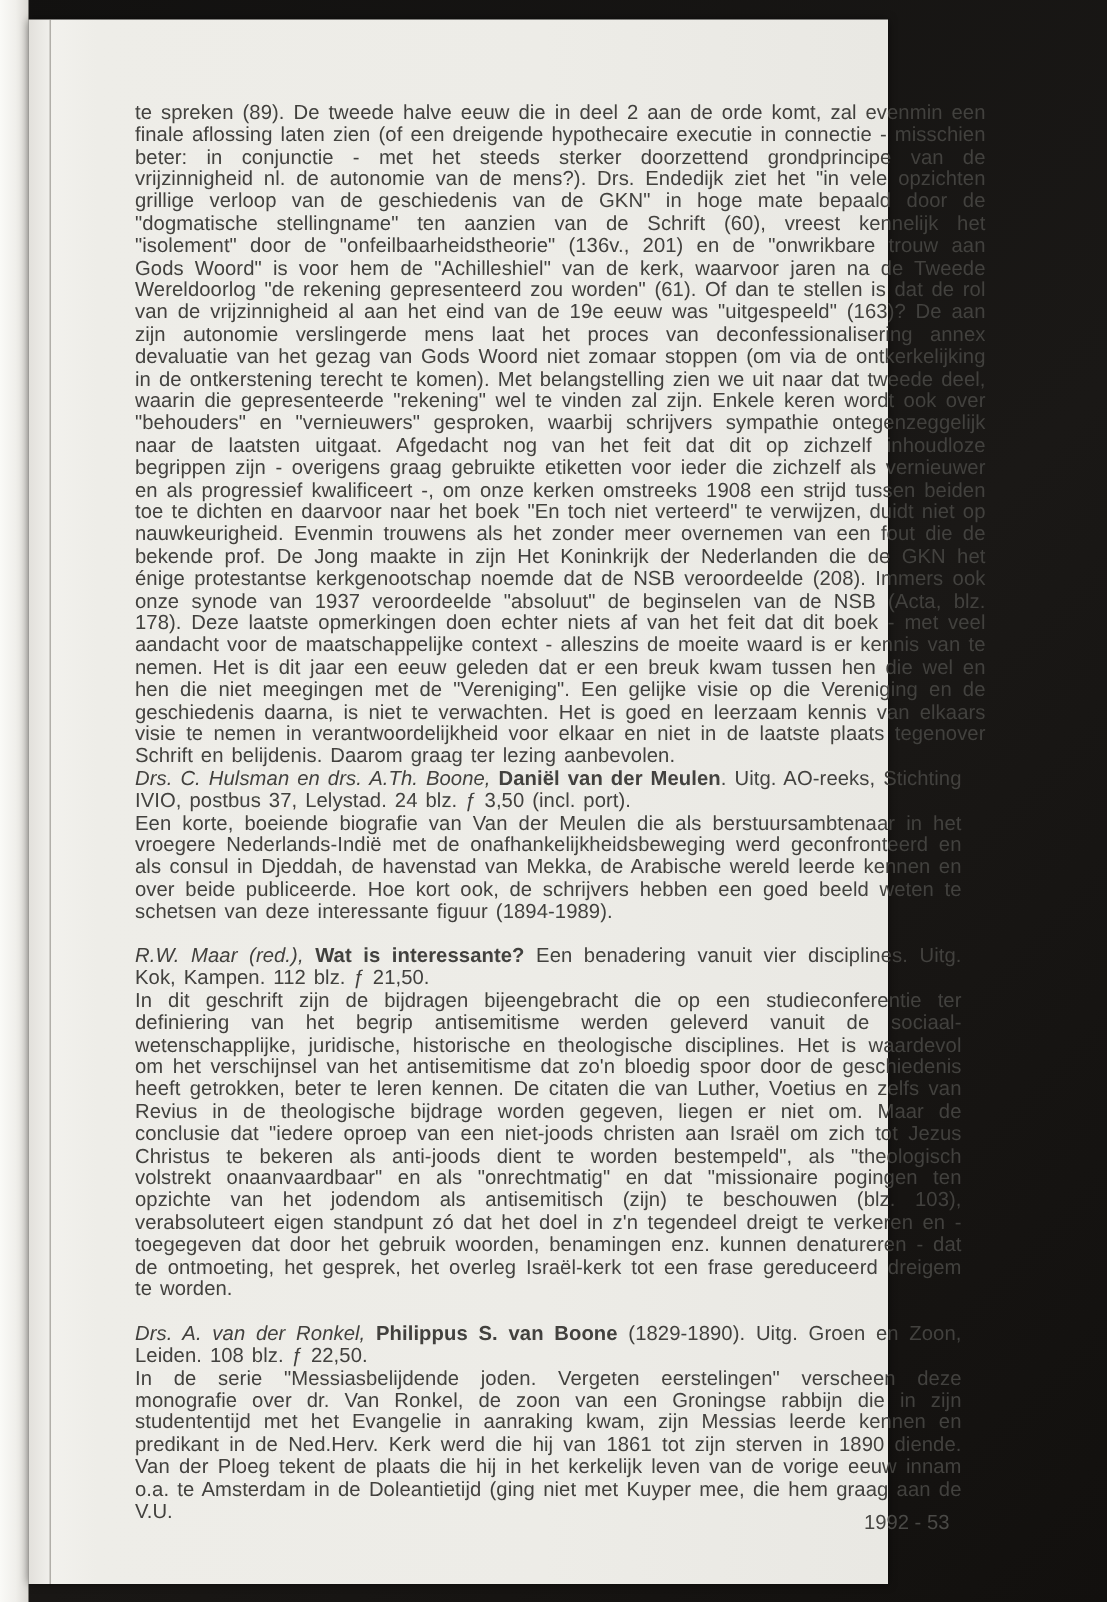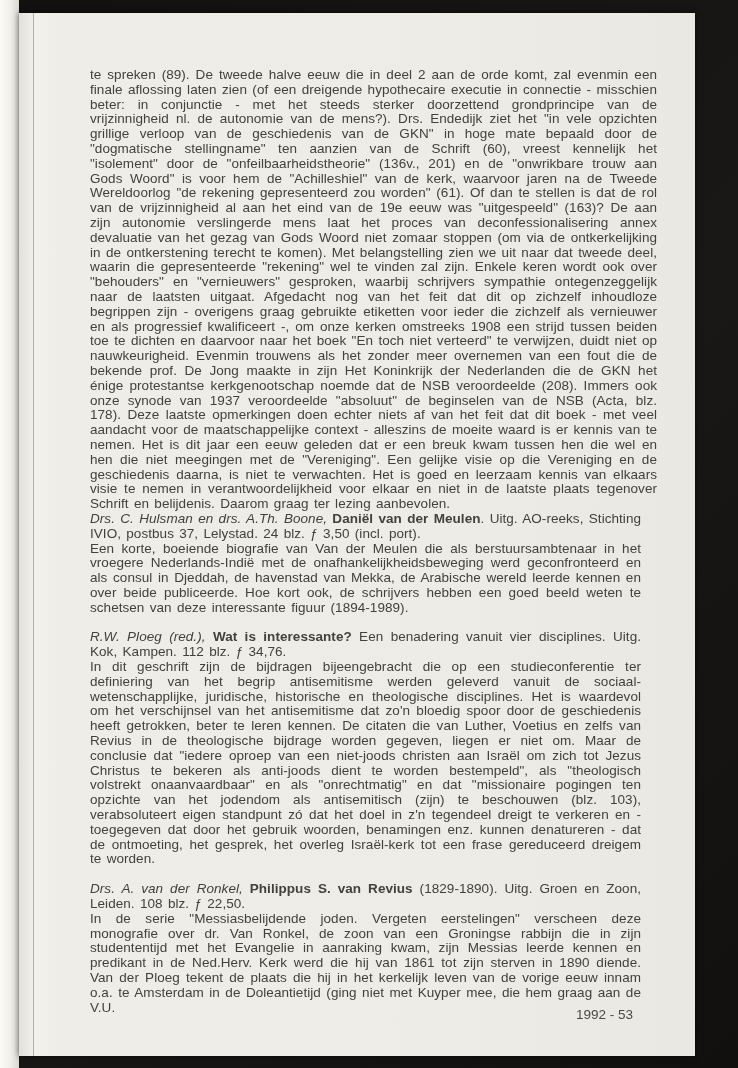--- a/index.html
+++ b/index.html
@@ -16,21 +16,21 @@
   }
   .facing-edge {
     position: absolute;
     left: 0; top: 0;
     width: 19px; height: 1068px;
     background: linear-gradient(90deg, #fafaf7 0%, #f0efeb 55%, #dad8d3 100%);
   }
   .page {
     position: absolute;
     left: 19px; top: 13px;
-    width: 676px; height: 1043px;
+    width: 573px; height: 1043px;
     background: linear-gradient(90deg, #e2e0db 0px, #f2f1ed 16px, #eeede8 45px, #edece7 60%, #e9e8e3 100%);
     box-shadow: 0 0 6px rgba(0,0,0,0.6);
   }
   .crease {
     position: absolute;
     left: 14px; top: 0;
     width: 1px; height: 100%;
     background: rgba(125, 122, 115, 0.55);
   }
   .text-block {
@@ -72,26 +72,26 @@
   <div class="text-block">
 
     <p class="intro">te spreken (89). De tweede halve eeuw die in deel 2 aan de orde komt, zal evenmin een finale aflossing laten zien (of een dreigende hypothecaire executie in connectie - misschien beter: in conjunctie - met het steeds sterker doorzettend grondprincipe van de vrijzinnigheid nl. de autonomie van de mens?). Drs. Endedijk ziet het "in vele opzichten grillige verloop van de geschiedenis van de GKN" in hoge mate bepaald door de "dogmatische stellingname" ten aanzien van de Schrift (60), vreest kennelijk het "isolement" door de "onfeilbaarheidstheorie" (136v., 201) en de "onwrikbare trouw aan Gods Woord" is voor hem de "Achilleshiel" van de kerk, waarvoor jaren na de Tweede Wereldoorlog "de rekening gepresenteerd zou worden" (61). Of dan te stellen is dat de rol van de vrijzinnigheid al aan het eind van de 19e eeuw was "uitgespeeld" (163)? De aan zijn autonomie verslingerde mens laat het proces van deconfessionalisering annex devaluatie van het gezag van Gods Woord niet zomaar stoppen (om via de ontkerkelijking in de ontkerstening terecht te komen). Met belangstelling zien we uit naar dat tweede deel, waarin die gepresenteerde "rekening" wel te vinden zal zijn. Enkele keren wordt ook over "behouders" en "vernieuwers" gesproken, waarbij schrijvers sympathie ontegenzeggelijk naar de laatsten uitgaat. Afgedacht nog van het feit dat dit op zichzelf inhoudloze begrippen zijn - overigens graag gebruikte etiketten voor ieder die zichzelf als vernieuwer en als progressief kwalificeert -, om onze kerken omstreeks 1908 een strijd tussen beiden toe te dichten en daarvoor naar het boek "En toch niet verteerd" te verwijzen, duidt niet op nauwkeurigheid. Evenmin trouwens als het zonder meer overnemen van een fout die de bekende prof. De Jong maakte in zijn Het Koninkrijk der Nederlanden die de GKN het énige protestantse kerkgenootschap noemde dat de NSB veroordeelde (208). Immers ook onze synode van 1937 veroordeelde "absoluut" de beginselen van de NSB (Acta, blz. 178). Deze laatste opmerkingen doen echter niets af van het feit dat dit boek - met veel aandacht voor de maatschappelijke context - alleszins de moeite waard is er kennis van te nemen. Het is dit jaar een eeuw geleden dat er een breuk kwam tussen hen die wel en hen die niet meegingen met de "Vereniging". Een gelijke visie op die Vereniging en de geschiedenis daarna, is niet te verwachten. Het is goed en leerzaam kennis van elkaars visie te nemen in verantwoordelijkheid voor elkaar en niet in de laatste plaats tegenover Schrift en belijdenis. Daarom graag ter lezing aanbevolen.</p>
 
     <div class="entry">
       <p><span class="authors">Drs. C. Hulsman en drs. A.Th. Boone, </span><span class="booktitle">Daniël van der Meulen</span><span>. Uitg. AO-reeks, Stichting IVIO, postbus 37, Lelystad. 24 blz. ƒ 3,50 (incl. port).</span></p>
       <p>Een korte, boeiende biografie van Van der Meulen die als berstuursambtenaar in het vroegere Nederlands-Indië met de onafhankelijkheidsbeweging werd geconfronteerd en als consul in Djeddah, de havenstad van Mekka, de Arabische wereld leerde kennen en over beide publiceerde. Hoe kort ook, de schrijvers hebben een goed beeld weten te schetsen van deze interessante figuur (1894-1989).</p>
     </div>
 
     <div class="entry">
-      <p><span class="authors">R.W. Ploeg (red.), </span><span class="booktitle">Wat is interessante?</span><span> Een benadering vanuit vier disciplines. Uitg. Kok, Kampen. 112 blz. ƒ 34,76.</span></p>
+      <p><span class="authors">R.W. Maar (red.), </span><span class="booktitle">Wat is interessante?</span><span> Een benadering vanuit vier disciplines. Uitg. Kok, Kampen. 112 blz. ƒ 21,50.</span></p>
       <p>In dit geschrift zijn de bijdragen bijeengebracht die op een studieconferentie ter definiering van het begrip antisemitisme werden geleverd vanuit de sociaal-wetenschapplijke, juridische, historische en theologische disciplines. Het is waardevol om het verschijnsel van het antisemitisme dat zo'n bloedig spoor door de geschiedenis heeft getrokken, beter te leren kennen. De citaten die van Luther, Voetius en zelfs van Revius in de theologische bijdrage worden gegeven, liegen er niet om. Maar de conclusie dat "iedere oproep van een niet-joods christen aan Israël om zich tot Jezus Christus te bekeren als anti-joods dient te worden bestempeld", als "theologisch volstrekt onaanvaardbaar" en als "onrechtmatig" en dat "missionaire pogingen ten opzichte van het jodendom als antisemitisch (zijn) te beschouwen (blz. 103), verabsoluteert eigen standpunt zó dat het doel in z'n tegendeel dreigt te verkeren en - toegegeven dat door het gebruik woorden, benamingen enz. kunnen denatureren - dat de ontmoeting, het gesprek, het overleg Israël-kerk tot een frase gereduceerd dreigem te worden.</p>
     </div>
 
     <div class="entry">
-      <p><span class="authors">Drs. A. van der Ronkel, </span><span class="booktitle">Philippus S. van Revius</span><span> (1829-1890). Uitg. Groen en Zoon, Leiden. 108 blz. ƒ 22,50.</span></p>
+      <p><span class="authors">Drs. A. van der Ronkel, </span><span class="booktitle">Philippus S. van Boone</span><span> (1829-1890). Uitg. Groen en Zoon, Leiden. 108 blz. ƒ 22,50.</span></p>
       <p>In de serie "Messiasbelijdende joden. Vergeten eerstelingen" verscheen deze monografie over dr. Van Ronkel, de zoon van een Groningse rabbijn die in zijn studententijd met het Evangelie in aanraking kwam, zijn Messias leerde kennen en predikant in de Ned.Herv. Kerk werd die hij van 1861 tot zijn sterven in 1890 diende. Van der Ploeg tekent de plaats die hij in het kerkelijk leven van de vorige eeuw innam o.a. te Amsterdam in de Doleantietijd (ging niet met Kuyper mee, die hem graag aan de V.U.</p>
     </div>
 
   </div>
 
   <div class="page-footer">
     <span>1992 - 53</span>
   </div>
 </div>
 

